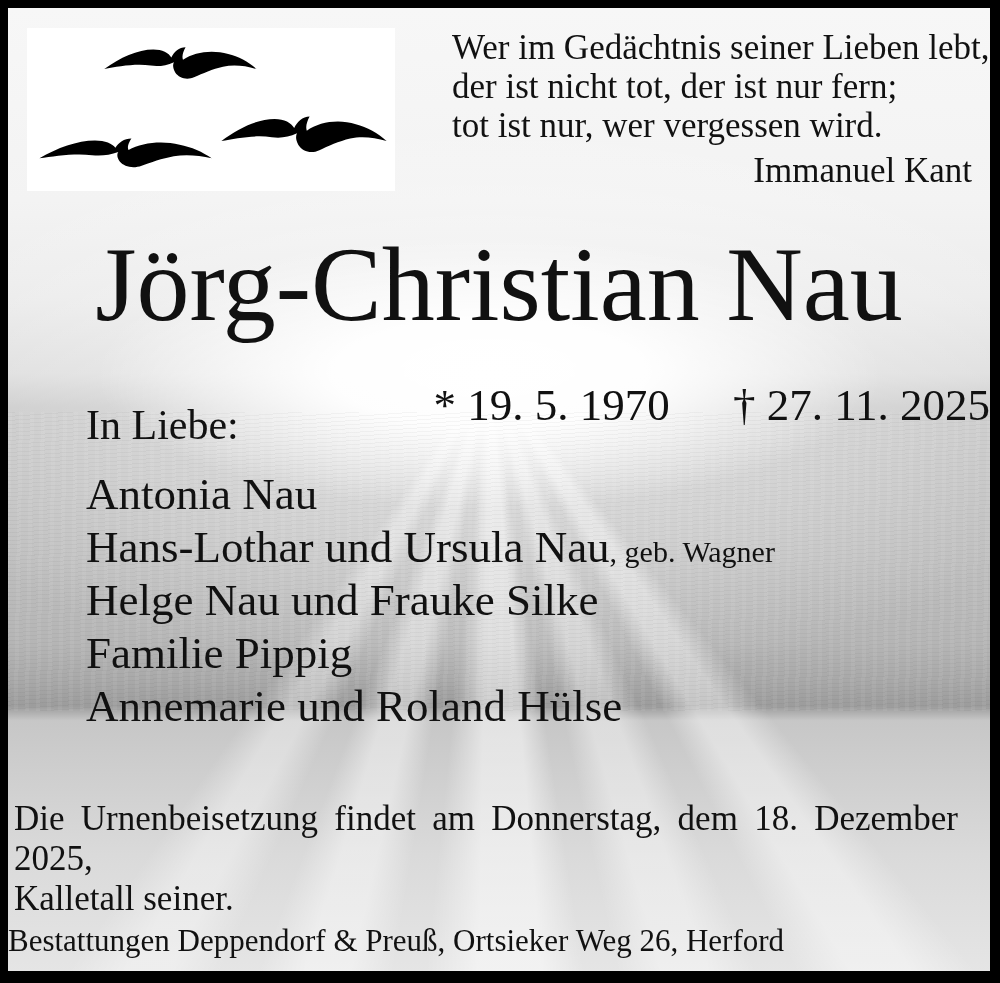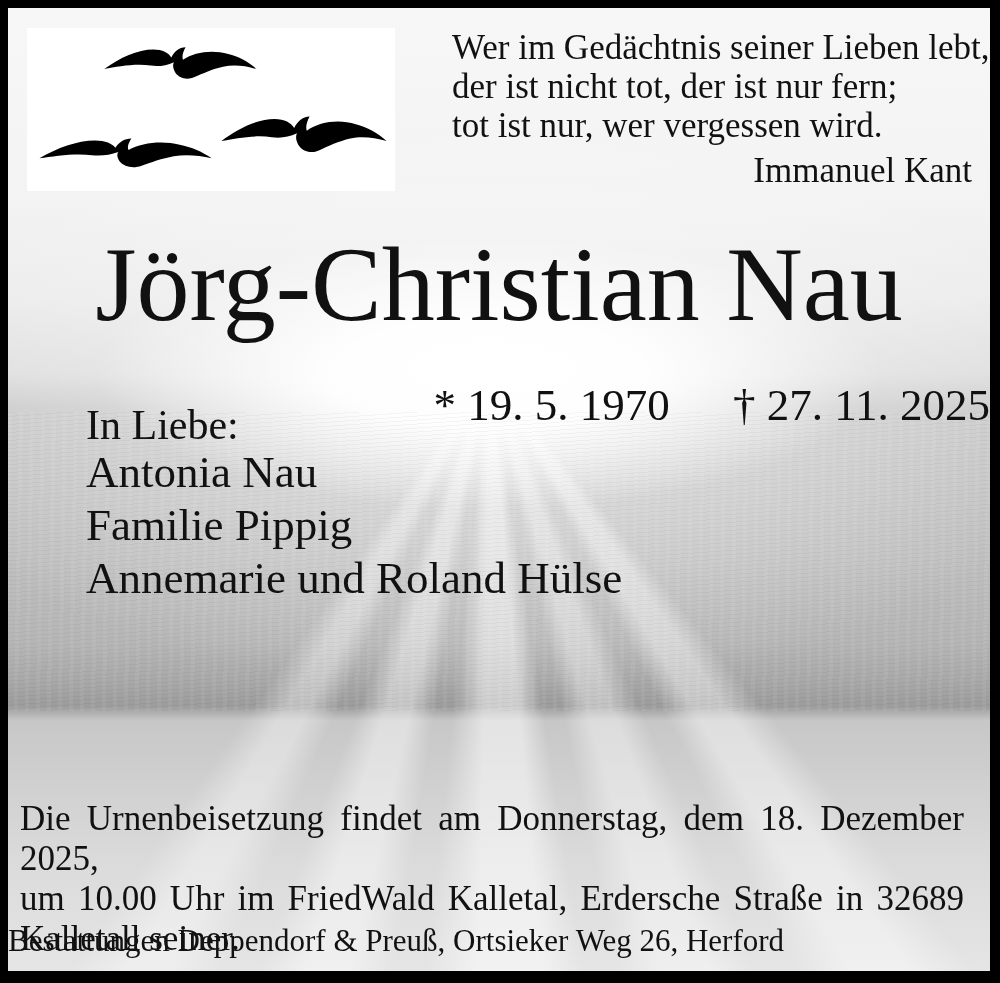--- a/index.html
+++ b/index.html
@@ -62,27 +62,27 @@
     font-size:106px;line-height:1.0;letter-spacing:0;
   }
   .dates{
     position:absolute;left:0;top:347px;width:100%;
     text-align:right;font-size:45px;line-height:1.0;white-space:nowrap;margin-top:28px;
   }
   .dates .death{margin-left:52px;}
   
   .mourners{position:absolute;left:78px;top:397px;}
   .mourners .intro{font-size:42px;line-height:40px;}
-  .mourners .names{margin-top:3px;font-size:45px;line-height:49px;}
+  .mourners .names{margin-top:25px;font-size:45px;line-height:49px;}
   .mourners .suffix{font-size:30px;}
   
   .condolence{position:absolute;left:20px;top:704px;width:944px;
     font-size:36px;line-height:41px;}
   
-  .funeral{position:absolute;left:12px;top:791px;width:944px;
+  .funeral{position:absolute;left:6px;top:791px;width:944px;
     font-size:35px;line-height:40px;}
   .funeral .just{text-align:justify;text-align-last:justify;}
   
   .undertaker{position:absolute;left:0;top:914px;width:100%;
     font-size:31px;line-height:1.2;}
 </style>
 </head>
 <body>
 
 <div class="page">
@@ -123,26 +123,27 @@
 
   <div class="dates">
     <span class="birth">* 19. 5. 1970</span>
     <span class="death">† 27. 11. 2025</span>
   </div>
 
   <div class="mourners">
     <div class="intro">In Liebe:</div>
     <div class="names">
       <div><span>Antonia Nau</span><span class="suffix"></span></div>
+      <div><span>Hans-Lothar und Ursula Nau</span><span class="suffix">, geb. Wagner</span></div>
+      <div><span>Helge Nau und Frauke Silke</span><span class="suffix"></span></div>
       <div><span>Familie Pippig</span><span class="suffix"></span></div>
       <div><span>Annemarie und Roland Hülse</span><span class="suffix"></span></div>
     </div>
   </div>
 
 
   <div class="funeral">
     <div class="just">Die Urnenbeisetzung findet am Donnerstag, dem 18. Dezember 2025,</div>
-    <div class="just">um 10.00 Uhr im FriedWald Kalletal, Erdersche Straße in 32689</div>
     <div>Kalletall seiner.</div>
   </div>
 
   <div class="undertaker">Bestattungen Deppendorf &amp; Preuß, Ortsieker Weg 26, Herford</div>
 </div>
 
 </body></html>

